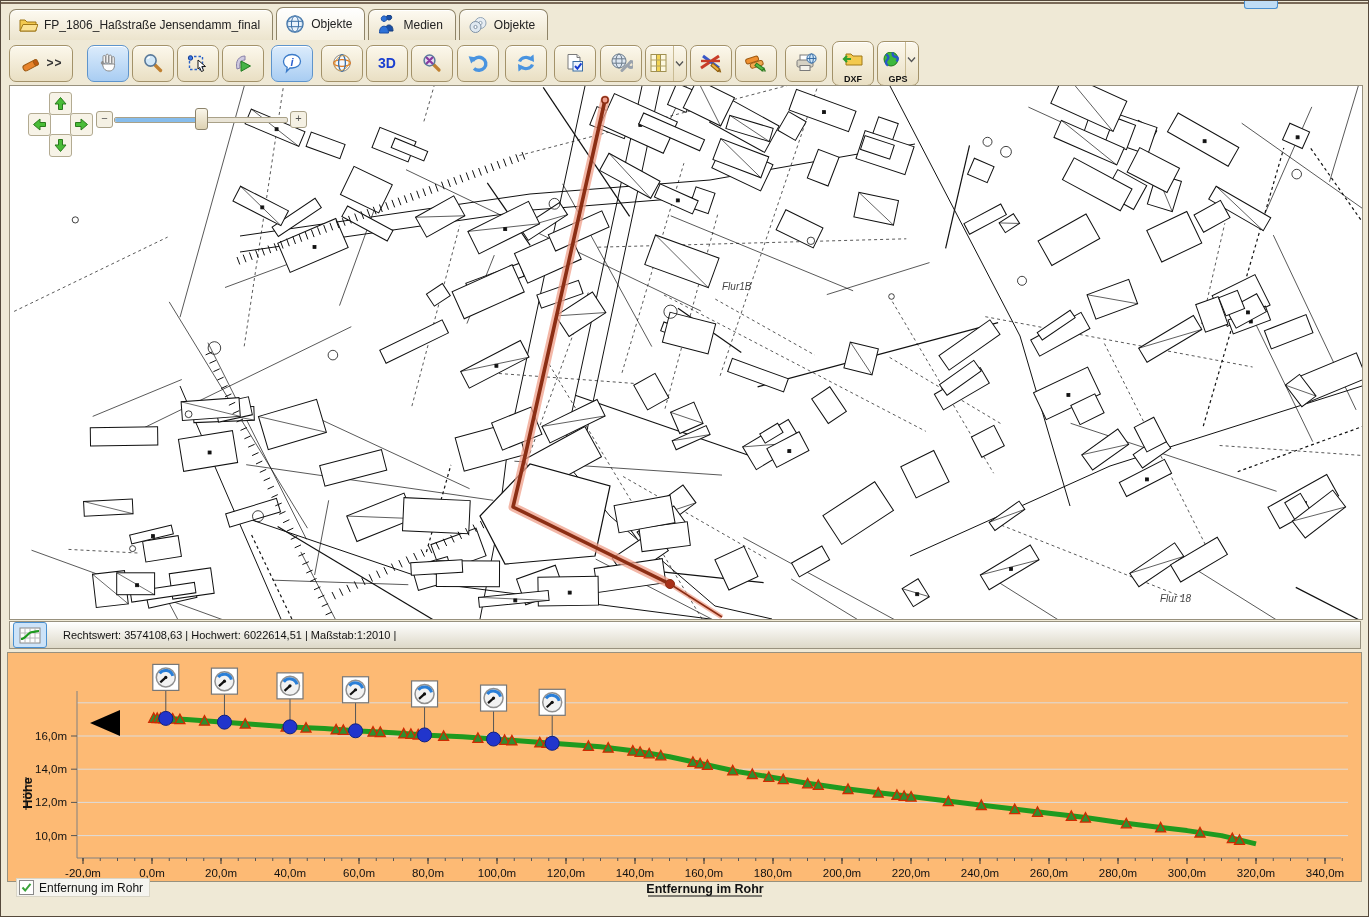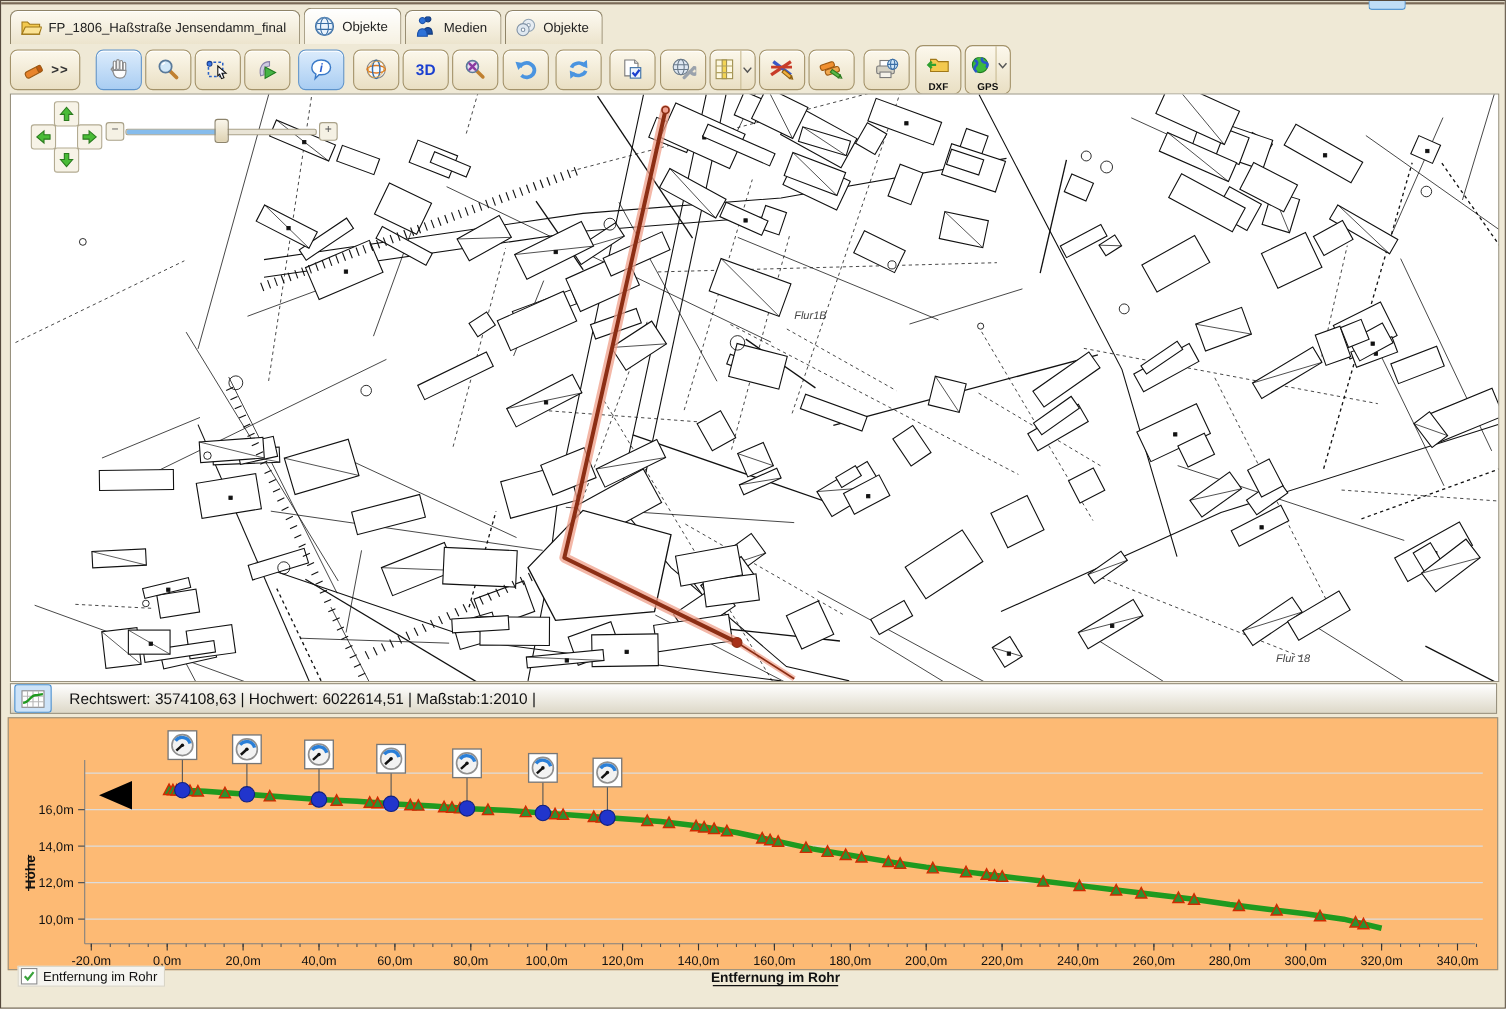--- a/index.html
+++ b/index.html
@@ -47,21 +47,21 @@
   #zs-fill{position:absolute;left:0;top:0;height:4px;background:#86bcec;border-radius:2px;}
   #zs-thumb{position:absolute;top:2px;width:11px;height:20px;background:linear-gradient(#faf6ea,#ded2b2);
             border:1px solid #8d846c;border-radius:3px;cursor:default;}
 
   
   #statusbar{position:absolute;left:8px;top:620px;width:1352px;height:28px;
              background:linear-gradient(#ffffff,#ddd8c8);border:1px solid #98917e;
              box-sizing:border-box;display:flex;align-items:center;}
   #status-btn{width:32px;height:24px;margin-left:3px;background:#cde3f8;border:1px solid #4a90d0;
               border-radius:3px;display:flex;align-items:center;justify-content:center;cursor:default;}
-  #status-text{margin-left:16px;font-size:14px;color:#111;}
+  #status-text{margin-left:16px;font-size:11px;color:#111;}
 
   
   #profile-panel{position:absolute;left:6px;top:651px;width:1355px;height:230px;background:#fdba74;
                  border:1px solid #98917e;box-sizing:border-box;}
   #chart-svg{position:absolute;left:0;top:0;}
   #footer-check{position:absolute;left:8px;top:225px;display:flex;align-items:center;gap:5px;
                 background:#f5f4ef;border:1px solid #d9d5c6;padding:1px 6px 1px 2px;}
   #footer-check .box{width:13px;height:13px;background:#fff;border:1px solid #8a8a8a;position:relative;}
   #footer-check .box svg{position:absolute;left:0;top:0;}
   #footer-check .lbl{font-size:12px;color:#111;}

